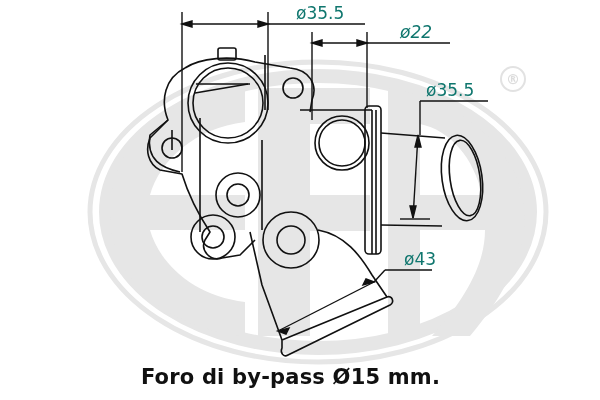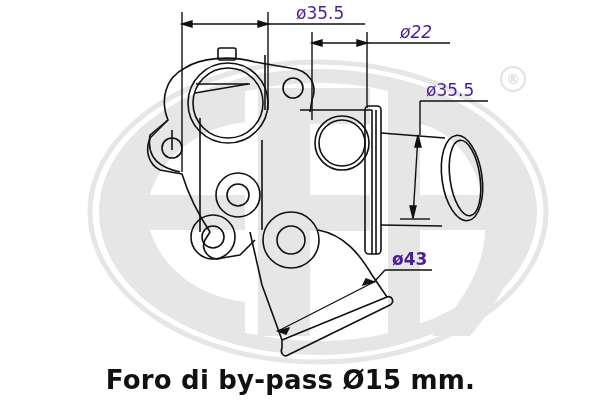--- a/index.html
+++ b/index.html
@@ -9,32 +9,32 @@
     height: 400px;
     overflow: hidden;
     background: #ffffff;
     font-family: "DejaVu Sans", sans-serif;
   }
   #drawing { position: absolute; left: 0; top: 0; }
   .dim-label {
     position: absolute;
     font-family: "DejaVu Sans", sans-serif;
     font-size: 17px;
-    color: #4c1d95;
+    color: #0f766e;
     line-height: 1;
     white-space: nowrap;
   }
   #caption {
     position: absolute;
     left: 0; width: 581px;
     top: 365px;
     text-align: center;
     font-family: "DejaVu Sans", sans-serif;
     font-weight: bold;
-    font-size: 26px;
+    font-size: 21px;
     color: #111;
     letter-spacing: 0.2px;
   }
   #reg {
     position: absolute;
     left: 500px; top: 66px;
     width: 22px; height: 22px;
     border: 2px solid #e2e2e2;
     border-radius: 50%;
     color: #dcdcdc;
@@ -141,16 +141,16 @@
       <path d="M278 331 l11 -3 l-3 6 z"></path>
       <path d="M374 282 l-11 3 l3 -6 z"></path>
     </g>
   </svg>
 
   <div id="reg">®</div>
 
   <div class="dim-label" style="left:296px; top:5px;">ø35.5</div>
   <div class="dim-label" style="left:400px; top:24px;font-style:italic;">ø22</div>
   <div class="dim-label" style="left:426px; top:82px;">ø35.5</div>
-  <div class="dim-label" style="left:392px; top:251px;font-weight:bold;">ø43</div>
+  <div class="dim-label" style="left:404px; top:251px;">ø43</div>
 
   <div id="caption">Foro di by-pass Ø15 mm.</div>
 </div>
 
 </body></html>

